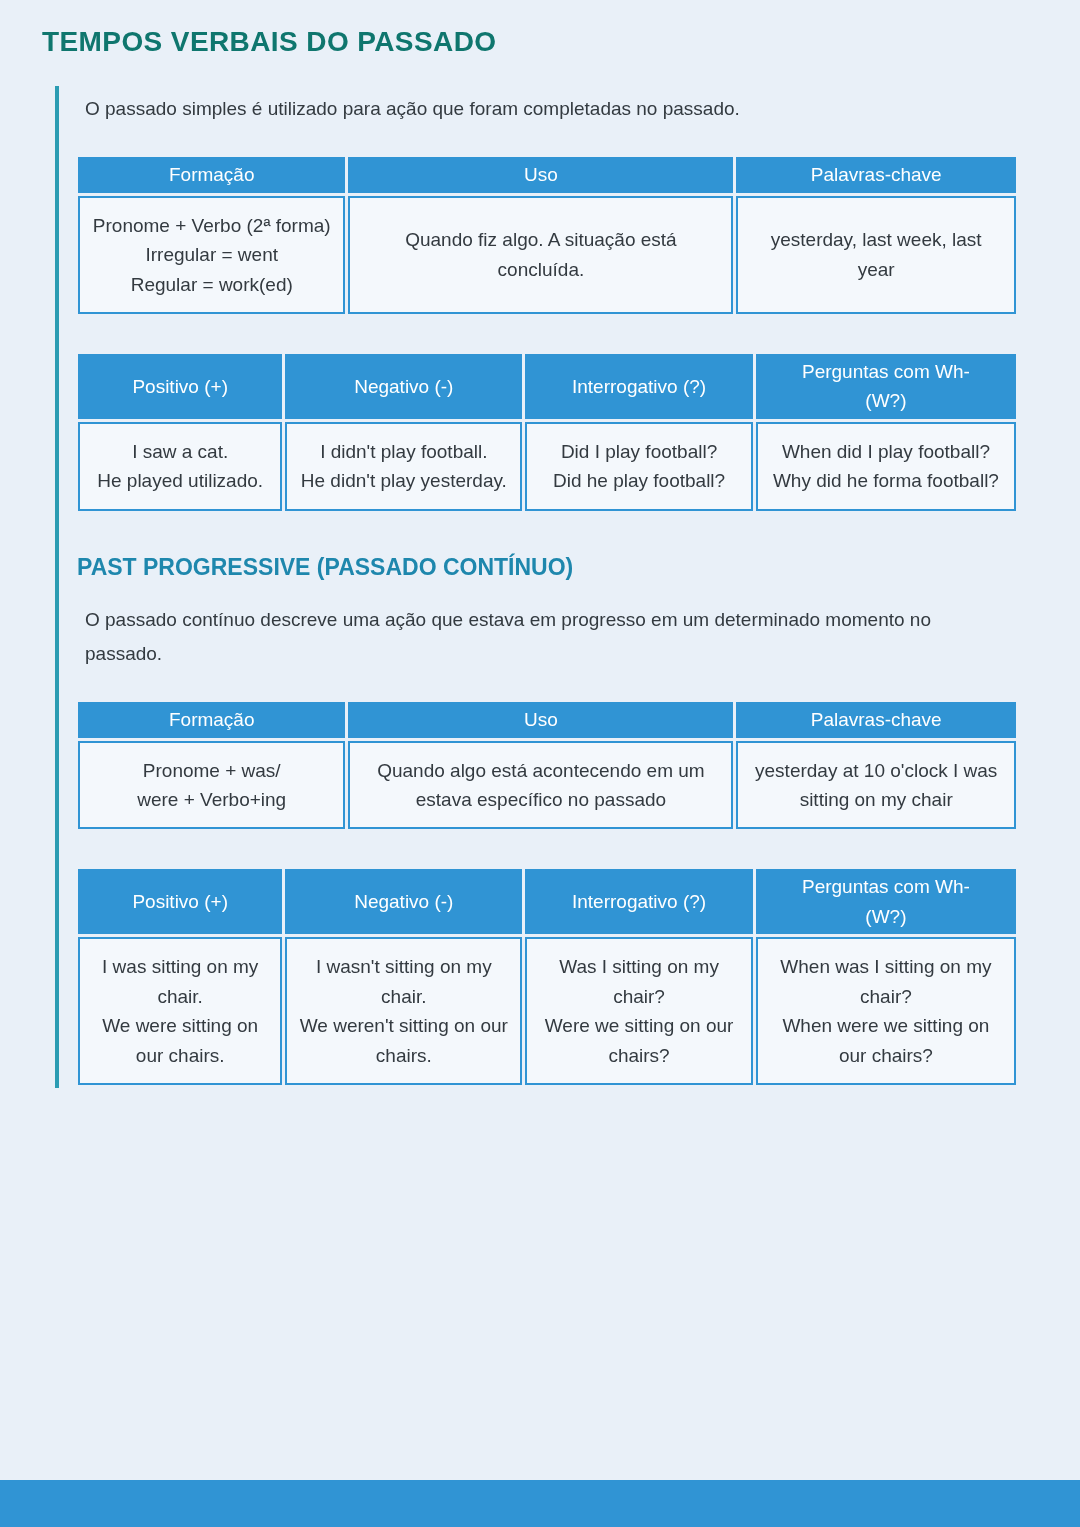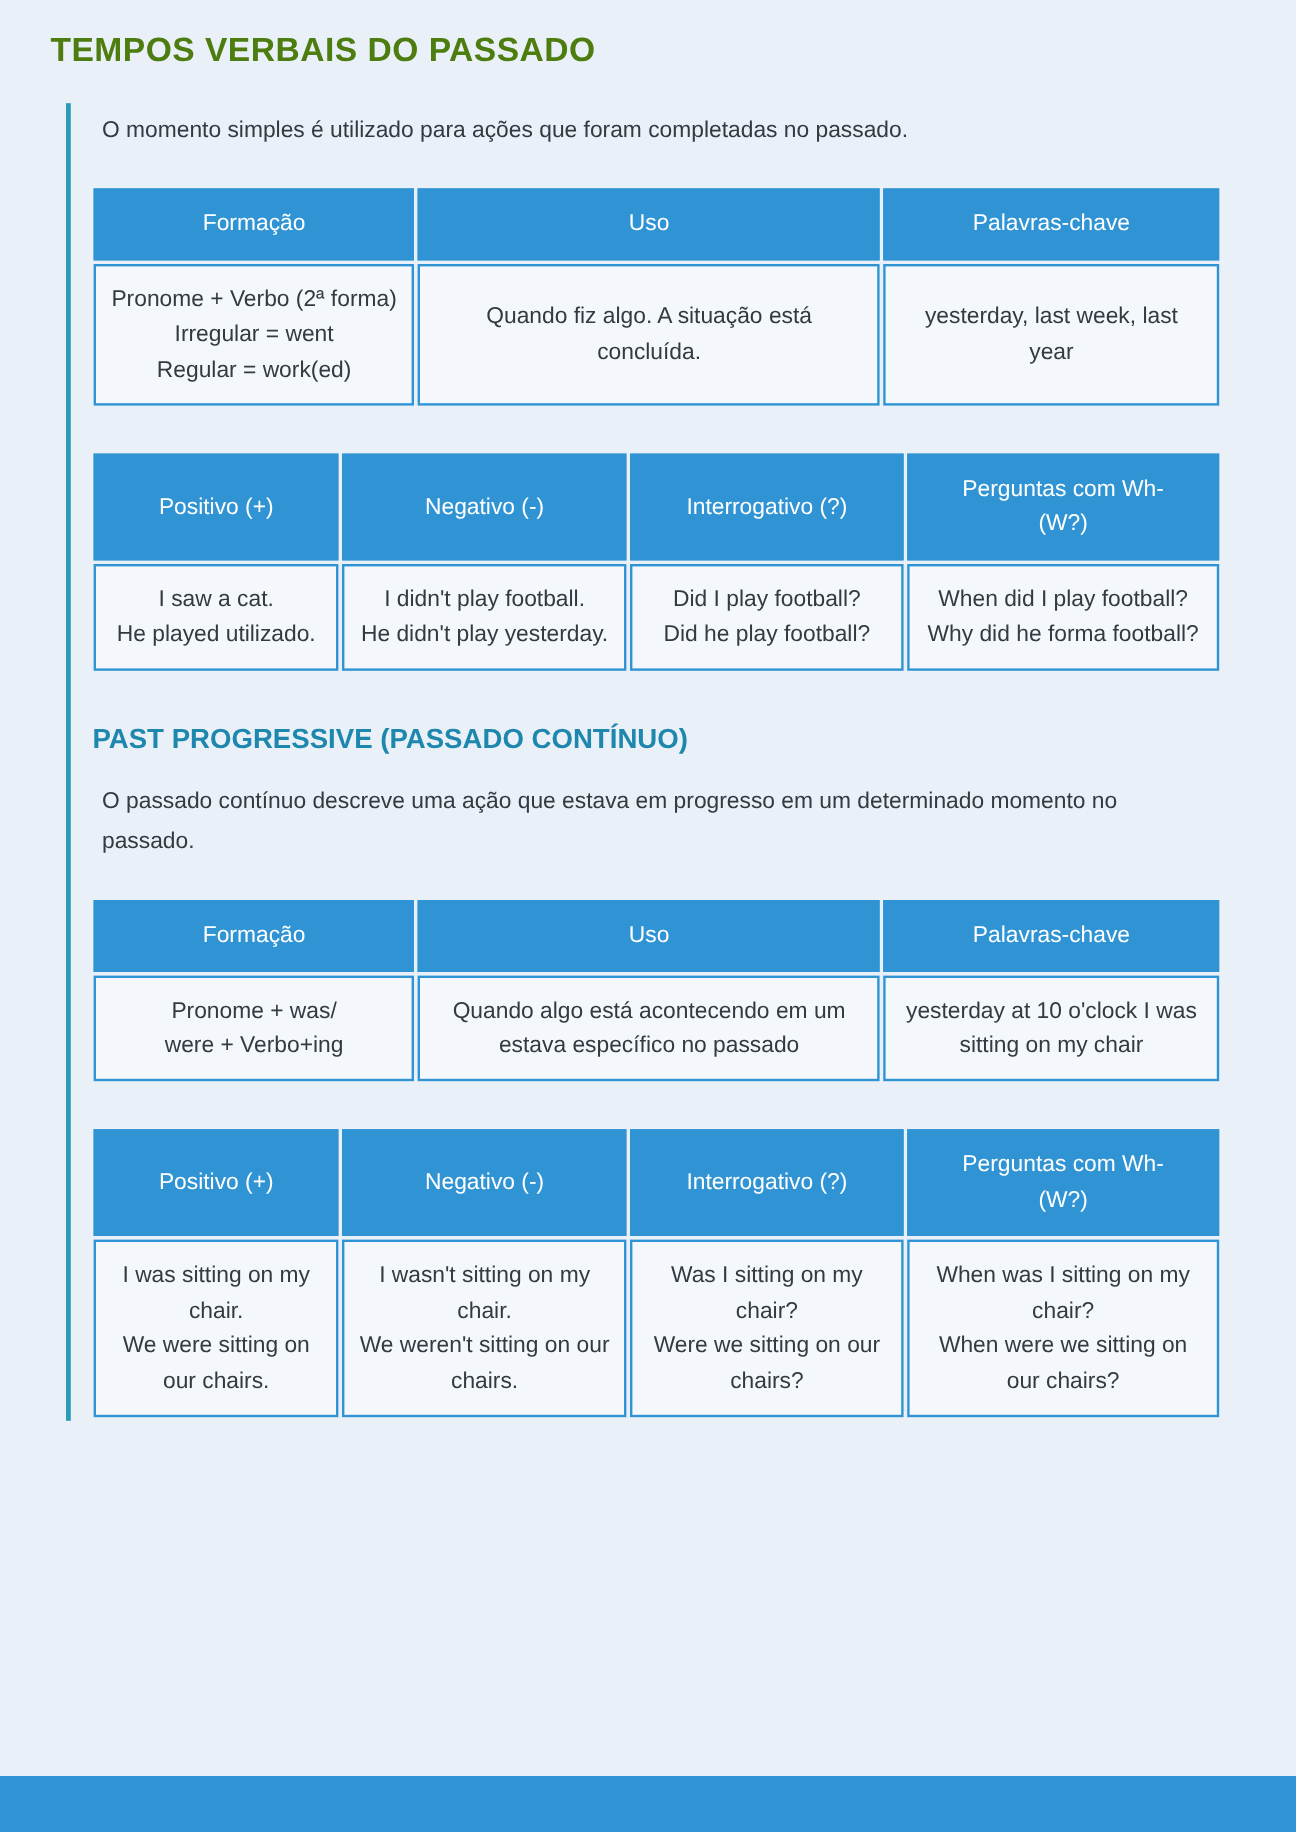--- a/index.html
+++ b/index.html
@@ -8,21 +8,21 @@
     height:1527px;
     position:relative;
     background:#e9f0f8;
     font-family:"Liberation Sans","DejaVu Sans",sans-serif;
     color:#333a40;
     overflow:hidden;
   }
   .page { padding:26px 42px 0 42px; }
   .page-title {
     font-size:28px;
-    color:#4d7c0f;
+    color:#0f766e;
     font-weight:600;
     letter-spacing:0.4px;
     margin-bottom:28px;
   }
   .sections-wrap {
     border-left:4px solid #2b9cb3;
     margin-left:13px;
     padding-left:18px;
   }
   .section { padding-top:6px; }
@@ -48,21 +48,21 @@
     table-layout:fixed;
     margin-left:-2px;
     margin-bottom:34px;
   }
   .grammar-table th {
     background:#3094d4;
     border:2px solid #3094d4;
     color:#ffffff;
     font-weight:400;
     font-size:19px;
-    padding:13px 12px;
+    padding:1px 12px;
     text-align:center;
     vertical-align:middle;
     white-space:pre-line;
     line-height:1.55;
   }
   .grammar-table td {
     background:#f4f8fc;
     border:2px solid #3094d4;
     font-size:19px;
     padding:13px 12px;
@@ -90,21 +90,21 @@
 </head>
 <body>
 
 <div class="page">
 
   <h1 class="page-title">TEMPOS VERBAIS DO PASSADO</h1>
 
   <div class="sections-wrap">
 
     <section class="section">
-      <p class="section-desc">O momento simples é utilizado para ações que foram completadas no passado.</p>
+      <p class="section-desc">O passado simples é utilizado para ação que foram completadas no passado.</p>
 
       <table class="grammar-table formation-table">
         <colgroup>
             <col class="c0">
             <col class="c1">
             <col class="c2">
           </colgroup>
         <thead>
           <tr>
             <th>Formação</th>

